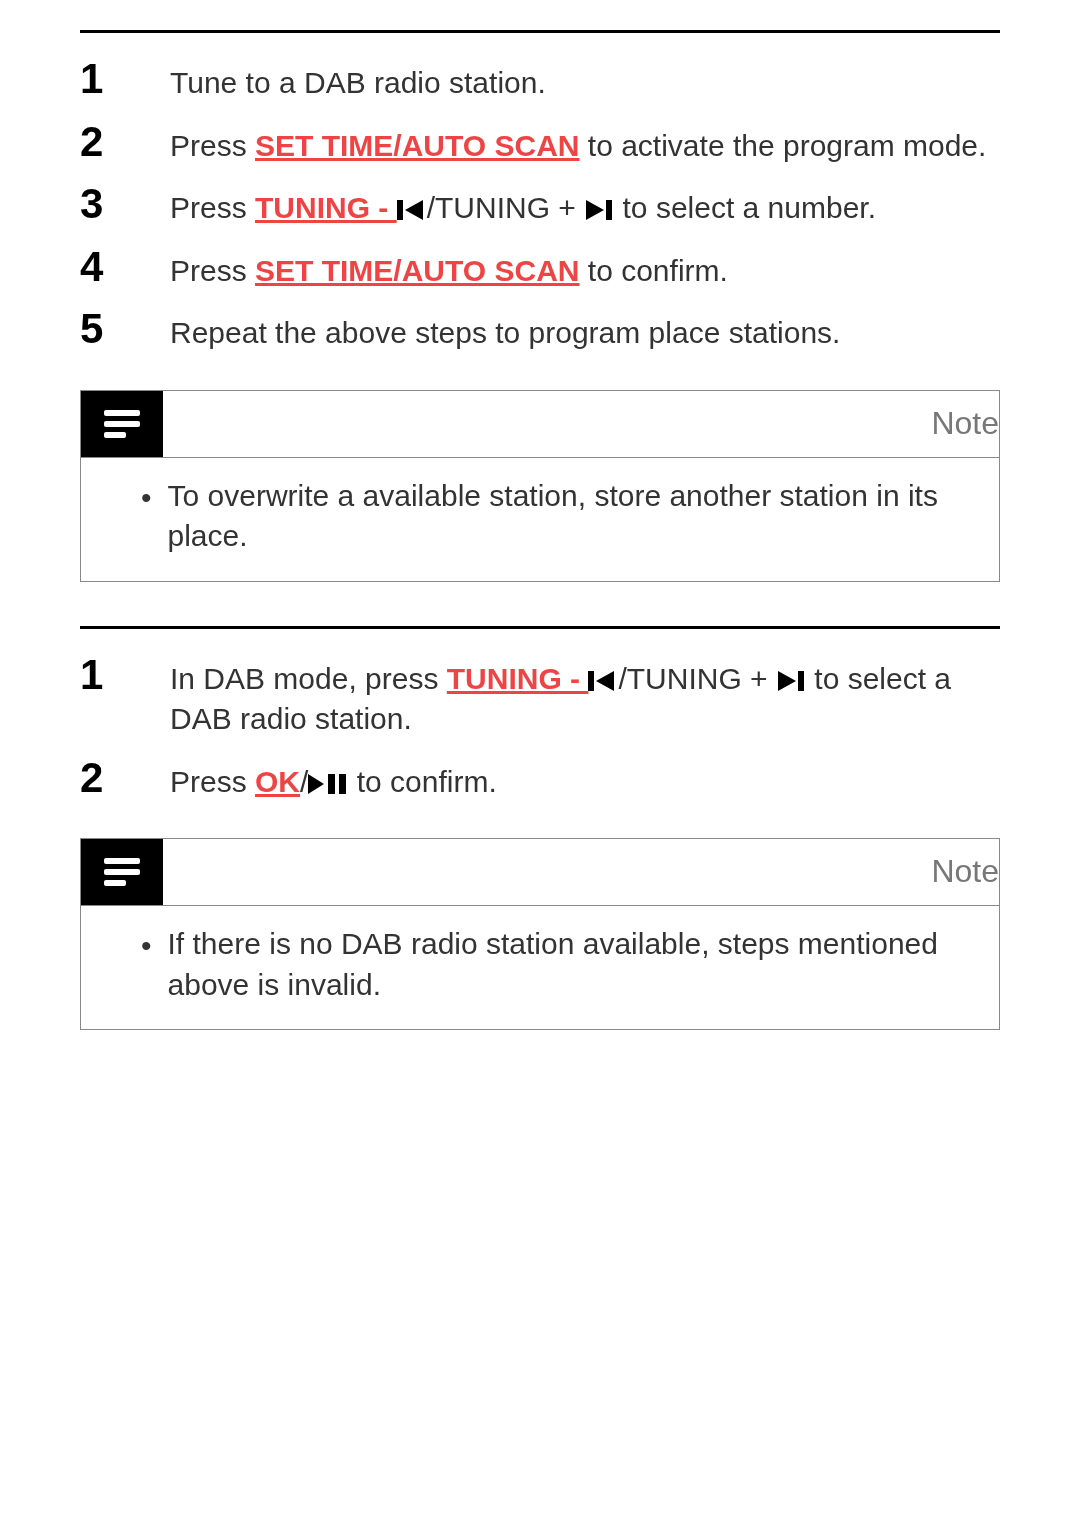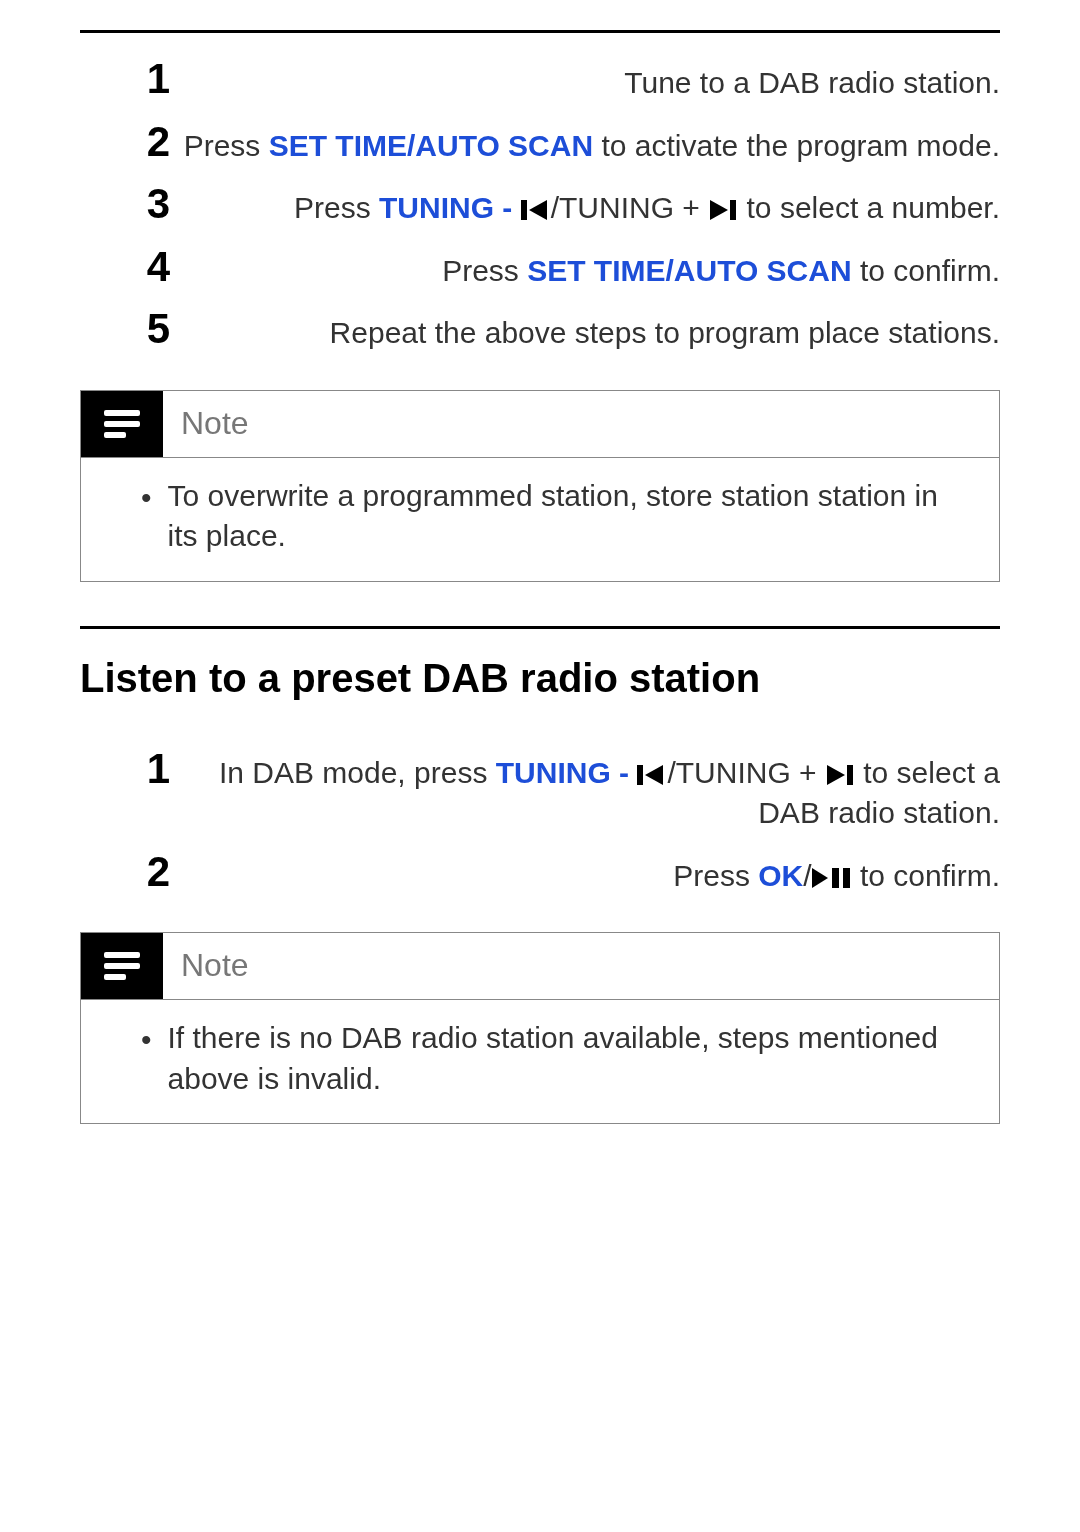--- a/index.html
+++ b/index.html
@@ -31,50 +31,50 @@
     list-style: none;
     padding: 0;
     margin: 0 0 36px 0;
     counter-reset: step;
   }
   ol.steps > li {
     counter-increment: step;
     display: flex;
     align-items: flex-start;
     margin-bottom: 14px;
-    text-align: right;
   }
   ol.steps > li::before {
     content: counter(step);
     flex: 0 0 90px;
     font-size: 42px;
     font-weight: 700;
     line-height: 1.05;
     padding-top: 2px;
   }
   .step-body {
     flex: 1;
     padding-top: 8px;
     color: #333;
   }
-  .step-body b { font-weight: 700; color: #1d4ed8; }
+  .step-body b { font-weight: 700; color: #ef4444; text-decoration: underline; }
 
   
   .icon { display: inline-block; vertical-align: -4px; }
 
   .note-block {
     border: 1px solid #888;
     margin-bottom: 44px;
   }
   .note-header {
     display: flex;
     align-items: center;
     gap: 18px;
     padding: 0;
     border-bottom: 1px solid #888;
+    justify-content: space-between;
   }
   .note-icon-box {
     background: #000;
     width: 82px;
     height: 66px;
     display: flex;
     align-items: center;
     justify-content: center;
     flex-shrink: 0;
   }
@@ -133,27 +133,26 @@
           <rect x="4" y="4" width="36" height="6" rx="2" fill="#fff"></rect>
           <rect x="4" y="15" width="36" height="6" rx="2" fill="#fff"></rect>
           <rect x="4" y="26" width="22" height="6" rx="2" fill="#fff"></rect>
         </svg>
       </div>
       <span class="note-title">Note</span>
     </div>
     <div class="note-body">
       <div class="bullet-row">
         <span class="bullet-dot">•</span>
-        <span>To overwrite a programmed station, store station station in its place.</span>
+        <span>To overwrite a available station, store another station in its place.</span>
       </div>
     </div>
   </div>
 
   <hr class="section-rule">
-  <h2 class="section-title">Listen to a preset DAB radio station</h2>
 
   <ol class="steps">
       <li>
         <div class="step-body">In DAB mode, press <b>TUNING - </b><svg class="icon" width="30" height="24" viewBox="0 0 30 24">
             <rect x="0" y="2" width="6" height="20" fill="#000"></rect>
             <polygon points="26,2 26,22 8,12" fill="#000"></polygon>
           </svg>/TUNING + <svg class="icon" width="30" height="24" viewBox="0 0 30 24">
             <polygon points="2,2 2,22 20,12" fill="#000"></polygon>
             <rect x="22" y="2" width="6" height="20" fill="#000"></rect>
           </svg> to select a DAB radio station.</div>

